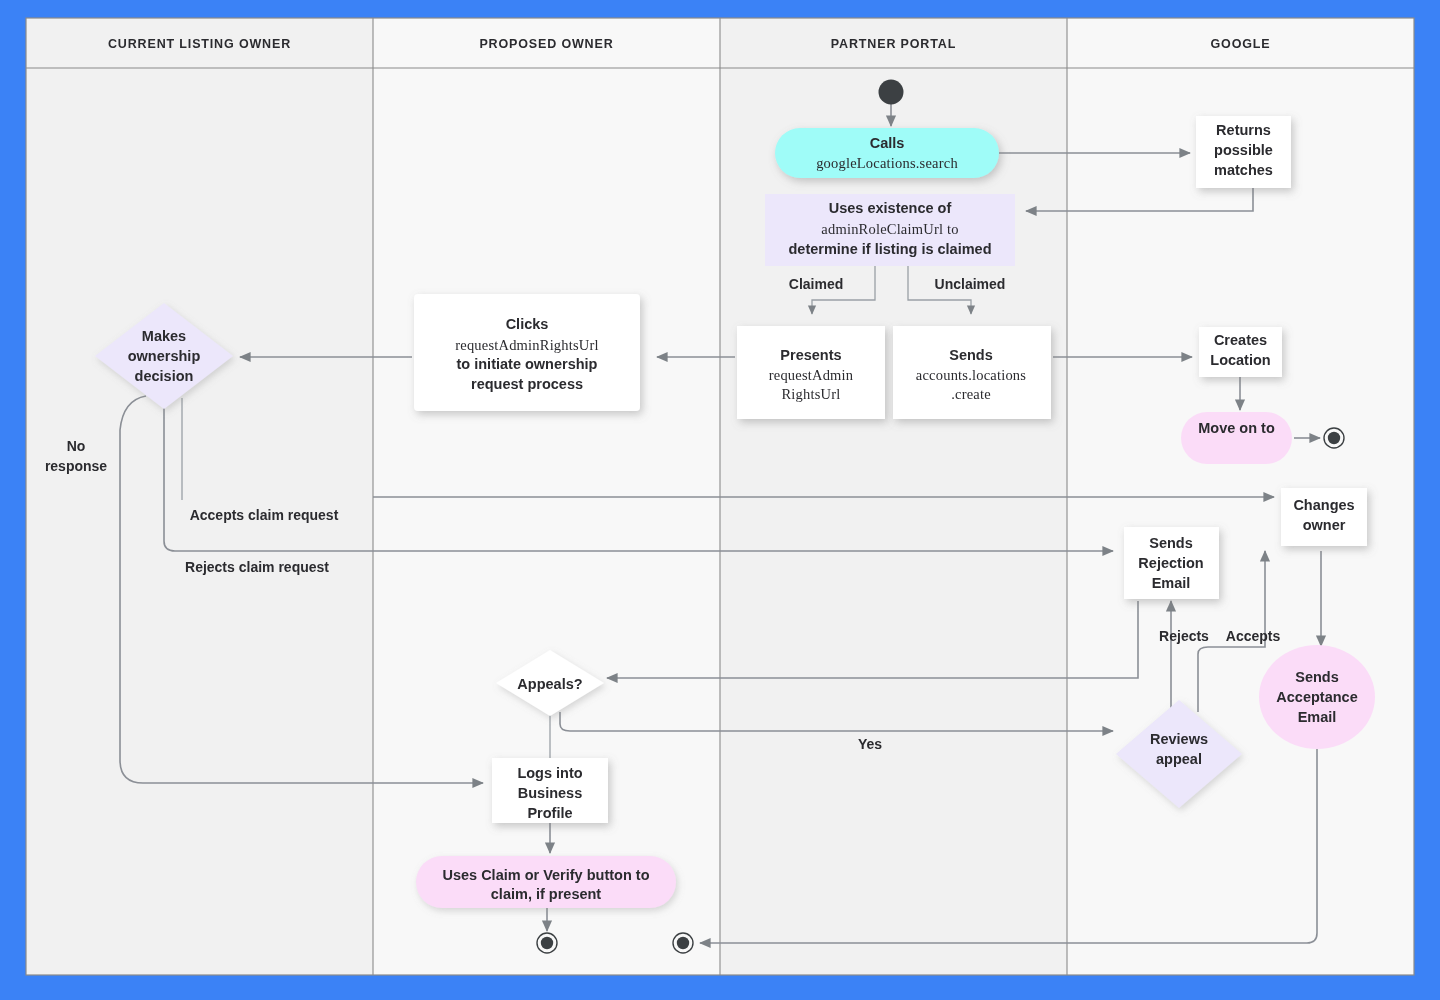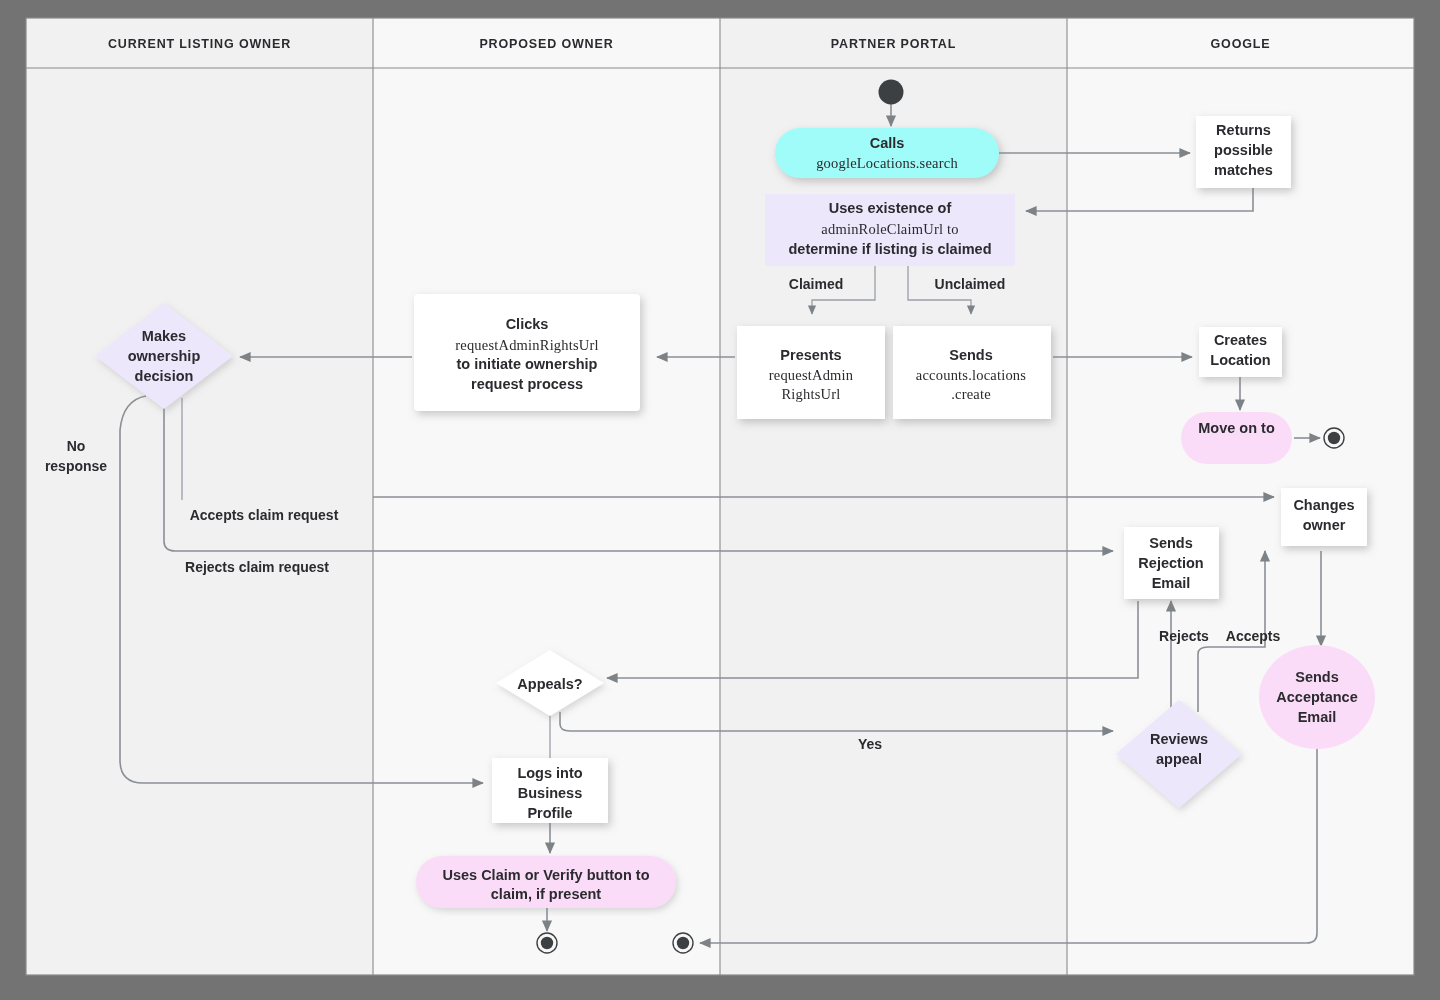--- a/index.html
+++ b/index.html
@@ -6,21 +6,21 @@
   html, body {
     margin: 0;
     padding: 0;
     background: #fafafa;
     font-family: "Liberation Sans", sans-serif;
   }
   #stage {
     position: relative;
     width: 1440px;
     height: 1000px;
-    background: #737373;
+    background: #3b82f6;
     overflow: hidden;
   }
   #diagram {
     position: absolute;
     left: 0; top: 0;
     width: 1440px;
     height: 1000px;
   }
   .lane-header-text {
     font-size: 12.5px;

